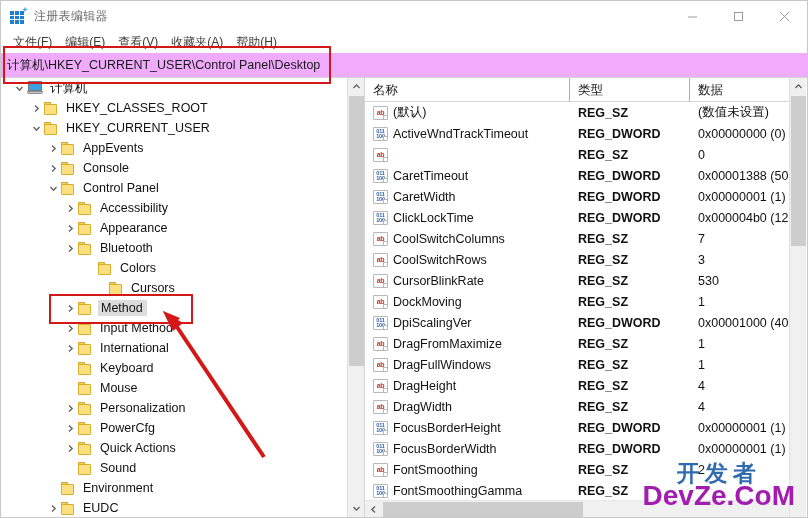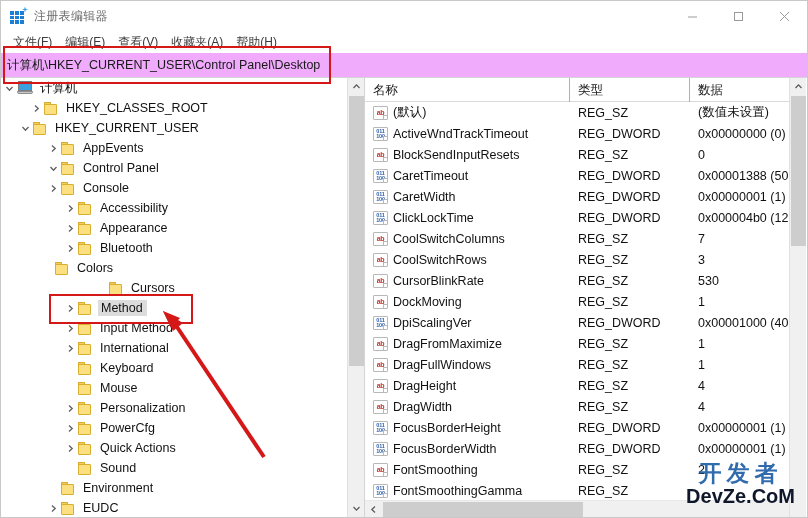--- a/index.html
+++ b/index.html
@@ -196,21 +196,21 @@
   .list-row {
     height: 21px;
     display: flex; align-items: center;
     white-space: nowrap;
     font-size: 12.5px; color: #111111;
   }
   .cell-name {
     width: 205px; display: flex; align-items: center;
     padding-left: 8px; overflow: hidden;
   }
-  .cell-type { width: 120px; padding-left: 8px; overflow: hidden; }
+  .cell-type { width: 120px; padding-left: 8px; overflow: hidden; font-weight: bold; }
   .cell-data { width: 99px; padding-left: 8px; overflow: hidden; }
 
   .vicon {
     width: 15px; height: 14px;
     flex: 0 0 auto; margin-right: 5px;
     position: relative;
     background: #ffffff;
     border: 1px solid #b8b8b8;
     border-radius: 1px;
     font-size: 7px; line-height: 6px;
@@ -289,21 +289,21 @@
     position: absolute; right: 12px; bottom: 8px;
     z-index: 45; text-align: center;
     pointer-events: none;
   }
   .wm-cn {
     font-size: 23px; font-weight: bold; color: #1f5fa8;
     letter-spacing: 5px; line-height: 26px;
     opacity: 0.92;
   }
   .wm-en {
-    font-size: 20px; font-weight: bold; color: #0f172a;
+    font-size: 28px; font-weight: bold; color: #a21caf;
     letter-spacing: 0px; line-height: 26px;
     margin-top: -3px;
   }
 </style>
 </head>
 <body>
 
 <div id="app">
 
   <div class="titlebar">
@@ -345,21 +345,21 @@
     </div>
 
   <div class="addressbar">
     <div class="address-text">计算机\HKEY_CURRENT_USER\Control Panel\Desktop</div>
   </div>
 
   <div class="panes">
 
     <div class="tree-pane">
       <div class="tree-scroll" id="tree">
-          <div class="tree-row" style="">
+          <div class="tree-row" style="padding-left: 10px;">
             <span class="chev">
               <svg width="9" height="9" viewBox="0 0 9 9">
                 <polyline points="1.5,3 4.5,6.2 7.5,3" fill="none" stroke="#5f5f5f" stroke-width="1.3"></polyline>
               </svg>
             </span>
             <span class="pc-icon">
               <span class="screen"></span>
               <span class="stand"></span>
             </span>
             <span class="tree-label">计算机</span>
@@ -369,21 +369,21 @@
               <svg width="9" height="9" viewBox="0 0 9 9">
                 <polyline points="3,1.5 6.2,4.5 3,7.5" fill="none" stroke="#5f5f5f" stroke-width="1.3"></polyline>
               </svg>
             </span>
             <span class="folder">
               <span class="tab"></span>
               <span class="body"></span>
             </span>
             <span class="tree-label">HKEY_CLASSES_ROOT</span>
           </div>
-          <div class="tree-row" style="padding-left: 16px;">
+          <div class="tree-row" style="padding-left: 27px;">
             <span class="chev">
               <svg width="9" height="9" viewBox="0 0 9 9">
                 <polyline points="1.5,3 4.5,6.2 7.5,3" fill="none" stroke="#5f5f5f" stroke-width="1.3"></polyline>
               </svg>
             </span>
             <span class="folder">
               <span class="tab"></span>
               <span class="body"></span>
             </span>
             <span class="tree-label">HKEY_CURRENT_USER</span>
@@ -396,41 +396,41 @@
             </span>
             <span class="folder">
               <span class="tab"></span>
               <span class="body"></span>
             </span>
             <span class="tree-label">AppEvents</span>
           </div>
           <div class="tree-row" style="padding-left: 44px;">
             <span class="chev">
               <svg width="9" height="9" viewBox="0 0 9 9">
+                <polyline points="3,1.5 6.2,4.5 3,7.5" fill="none" stroke="#5f5f5f" stroke-width="1.3"></polyline>
+              </svg>
+            </span>
+            <span class="folder">
+              <span class="tab"></span>
+              <span class="body"></span>
+            </span>
+            <span class="tree-label">Console</span>
+          </div>
+          <div class="tree-row" style="padding-left: 44px;">
+            <span class="chev">
+              <svg width="9" height="9" viewBox="0 0 9 9">
                 <polyline points="1.5,3 4.5,6.2 7.5,3" fill="none" stroke="#5f5f5f" stroke-width="1.3"></polyline>
               </svg>
             </span>
             <span class="folder">
               <span class="tab"></span>
               <span class="body"></span>
             </span>
             <span class="tree-label">Control Panel</span>
           </div>
-          <div class="tree-row" style="padding-left: 44px;">
-            <span class="chev">
-              <svg width="9" height="9" viewBox="0 0 9 9">
-                <polyline points="3,1.5 6.2,4.5 3,7.5" fill="none" stroke="#5f5f5f" stroke-width="1.3"></polyline>
-              </svg>
-            </span>
-            <span class="folder">
-              <span class="tab"></span>
-              <span class="body"></span>
-            </span>
-            <span class="tree-label">Console</span>
-          </div>
           <div class="tree-row" style="padding-left: 61px;">
             <span class="chev">
               <svg width="9" height="9" viewBox="0 0 9 9">
                 <polyline points="3,1.5 6.2,4.5 3,7.5" fill="none" stroke="#5f5f5f" stroke-width="1.3"></polyline>
               </svg>
             </span>
             <span class="folder">
               <span class="tab"></span>
               <span class="body"></span>
             </span>
@@ -453,21 +453,21 @@
               <svg width="9" height="9" viewBox="0 0 9 9">
                 <polyline points="3,1.5 6.2,4.5 3,7.5" fill="none" stroke="#5f5f5f" stroke-width="1.3"></polyline>
               </svg>
             </span>
             <span class="folder">
               <span class="tab"></span>
               <span class="body"></span>
             </span>
             <span class="tree-label">Bluetooth</span>
           </div>
-          <div class="tree-row" style="padding-left: 38px;">
+          <div class="tree-row" style="padding-left: 61px; margin-left: 20px;">
             <span class="chev empty"></span>
             <span class="folder">
               <span class="tab"></span>
               <span class="body"></span>
             </span>
             <span class="tree-label">Colors</span>
           </div>
           <div class="tree-row" style="padding-left: 92px; text-align: right;">
             <span class="chev empty"></span>
             <span class="folder">
@@ -630,21 +630,20 @@
                 <span class="dog"></span>
               </span>
               <span>ActiveWndTrackTimeout</span>
             </div>
             <div class="cell-type">REG_DWORD</div>
             <div class="cell-data">0x00000000 (0)</div>
           </div>
           <div class="list-row">
             <div class="cell-name">
               <span class="vicon sz">ab<span class="dog"></span></span>
-              <span>BlockSendInputResets</span>
             </div>
             <div class="cell-type">REG_SZ</div>
             <div class="cell-data">0</div>
           </div>
           <div class="list-row">
             <div class="cell-name">
               <span class="vicon dword">
                 <span class="bits">011<br>100</span>
                 <span class="dog"></span>
               </span>

